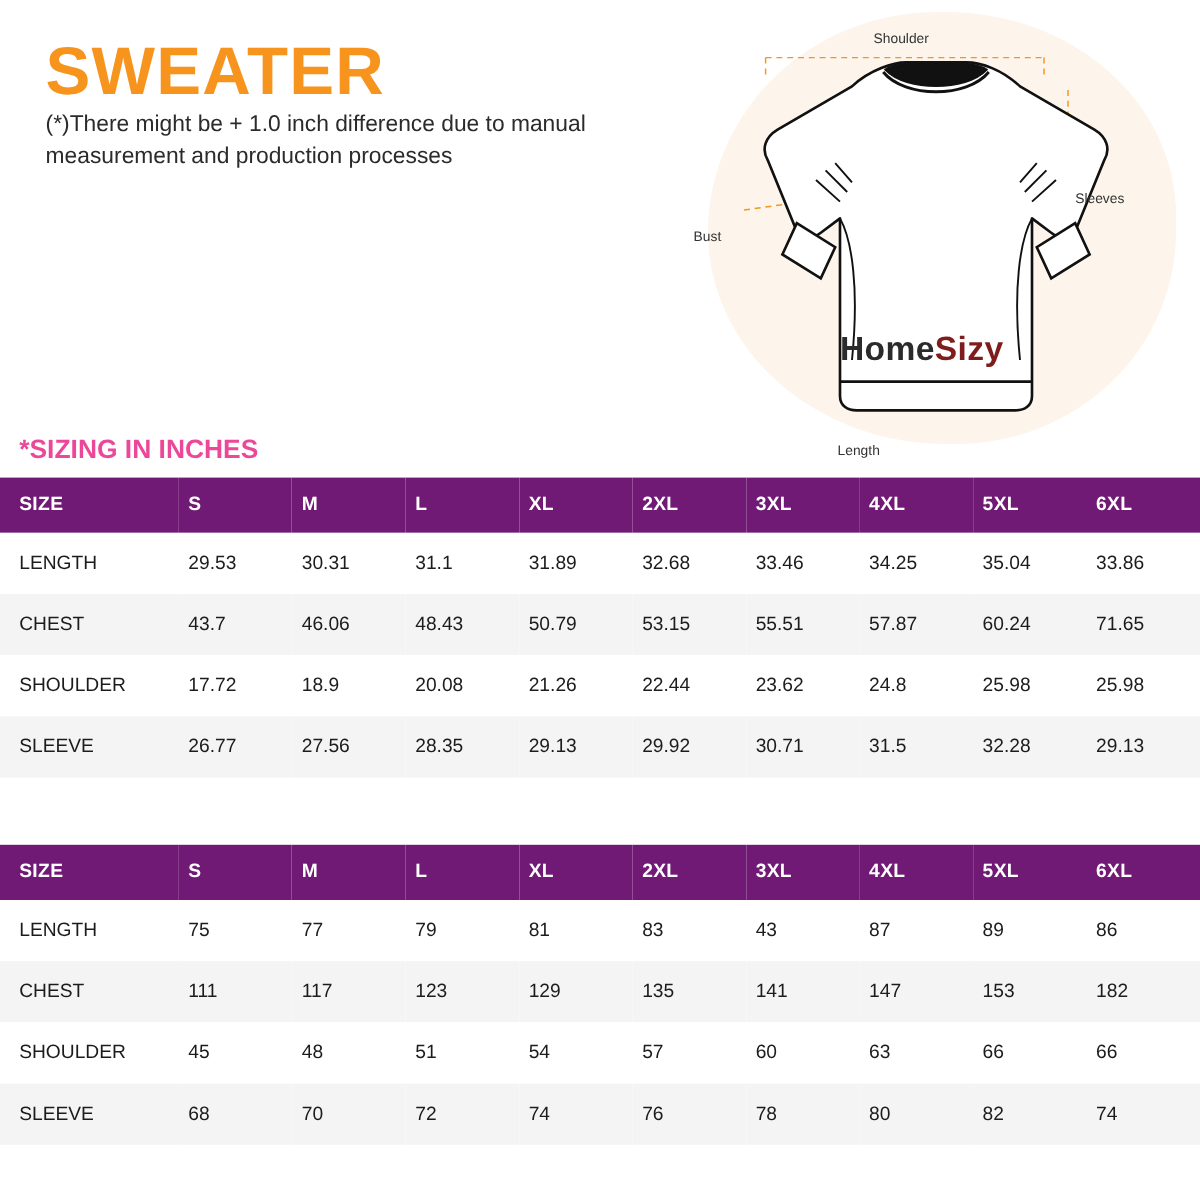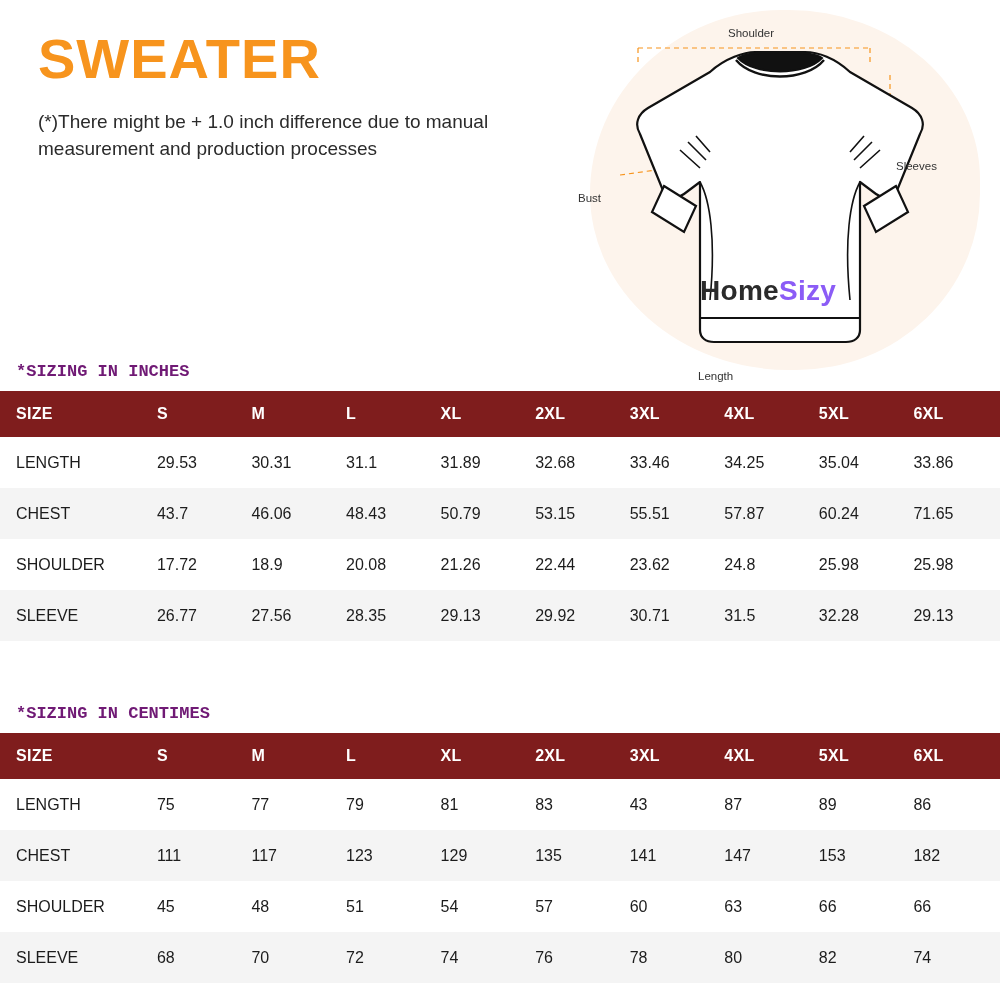--- a/index.html
+++ b/index.html
@@ -17,21 +17,20 @@
 
   .title-block { position: absolute; left: 38px; top: 28px; width: 560px; }
   .title-line {
     color: #F7941D;
     font-weight: 700;
     font-size: 56px;
     line-height: 62px;
     letter-spacing: 1px;
   }
   .subtitle {
-    margin-top: 18px;
     color: #2b2b2b;
     font-size: 19px;
     line-height: 27px;
     max-width: 530px;
   }
 
   
   .illustration {
     position: absolute;
     left: 560px; top: 0;
@@ -45,46 +44,45 @@
     border-radius: 50% 50% 48% 52% / 52% 48% 50% 50%;
   }
   .brand {
     position: absolute;
     left: 140px; top: 275px;
     font-size: 28px;
     font-weight: 700;
     letter-spacing: .3px;
   }
   .brand .b1 { color: #2b2b2b; margin-top: 12px; }
-  .brand .b2 { color: #8b5cf6; margin-top: 47px; }
+  .brand .b2 { color: #7f1d1d; margin-top: 47px; }
 
   .label {
     position: absolute;
     font-size: 11.5px;
     color: #333;
     white-space: nowrap;
   }
   .lbl-shoulder { left: 168px; top: 27px; }
   .lbl-sleeves  { left: 336px; top: 160px; }
 
   
   .section-title {
-    font-size: 17px;
+    font-size: 22px;
     font-weight: 700;
-    color: #701a75;
+    color: #ec4899;
     padding-left: 16px;
     margin: 0 0 10px 0;
-    font-family: Liberation Mono, monospace;
   }
   .sec-inch { position: absolute; left: 0; top: 362px; width: 1000px; }
   .sec-cm   { position: absolute; left: 0; top: 704px; width: 1000px; }
 
   table { width: 1000px; border-collapse: collapse; table-layout: fixed; }
   thead th {
-    background: #7f1d1d;
+    background: #701a75;
     color: #ffffff;
     font-size: 16px;
     font-weight: 700;
     text-align: left;
     height: 46px;
     padding: 0 0 0 0;
     letter-spacing: .3px;
   }
   tbody td {
     height: 51px;
@@ -255,21 +253,20 @@
           <td class="dx">30.71</td>
           <td class="dx">31.5</td>
           <td class="dx">32.28</td>
           <td class="dx">29.13</td>
         </tr>
       </tbody>
     </table>
   </div>
 
   <div class="sec-cm">
-    <div class="section-title">*SIZING IN CENTIMES</div>
     <table>
       <colgroup>
         <col class="c0">
           <col class="cx">
           <col class="cx">
           <col class="cx">
           <col class="cx">
         <col class="cx">
           <col class="cx">
           <col class="cx">

